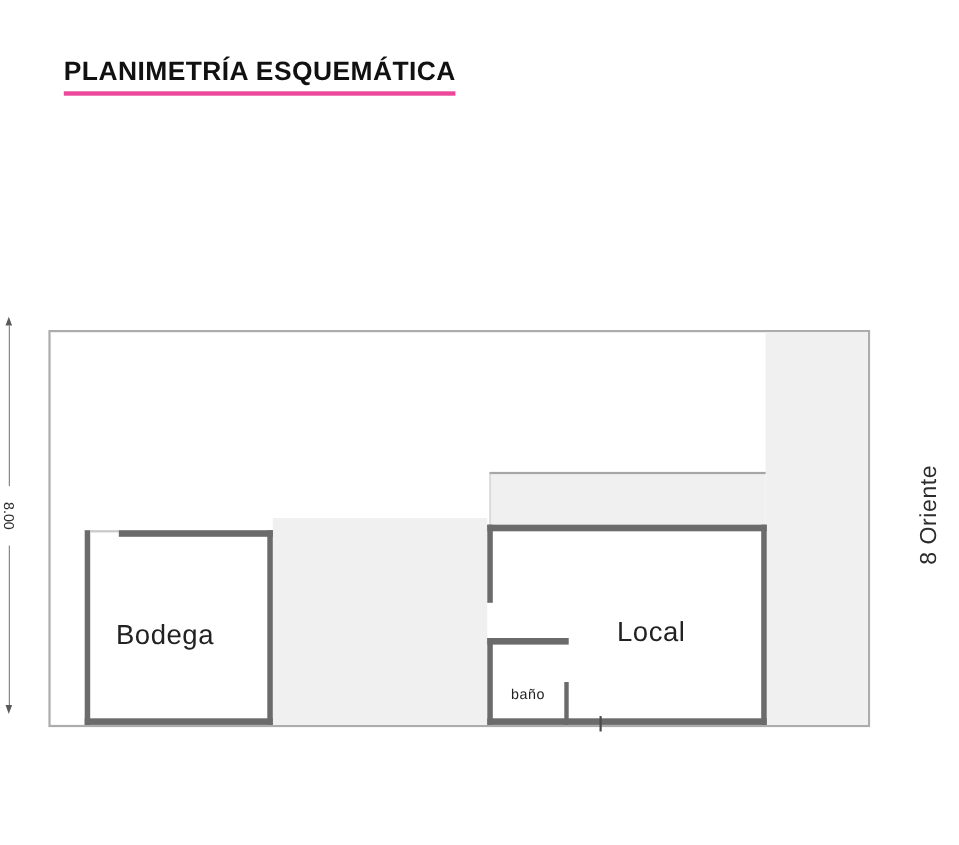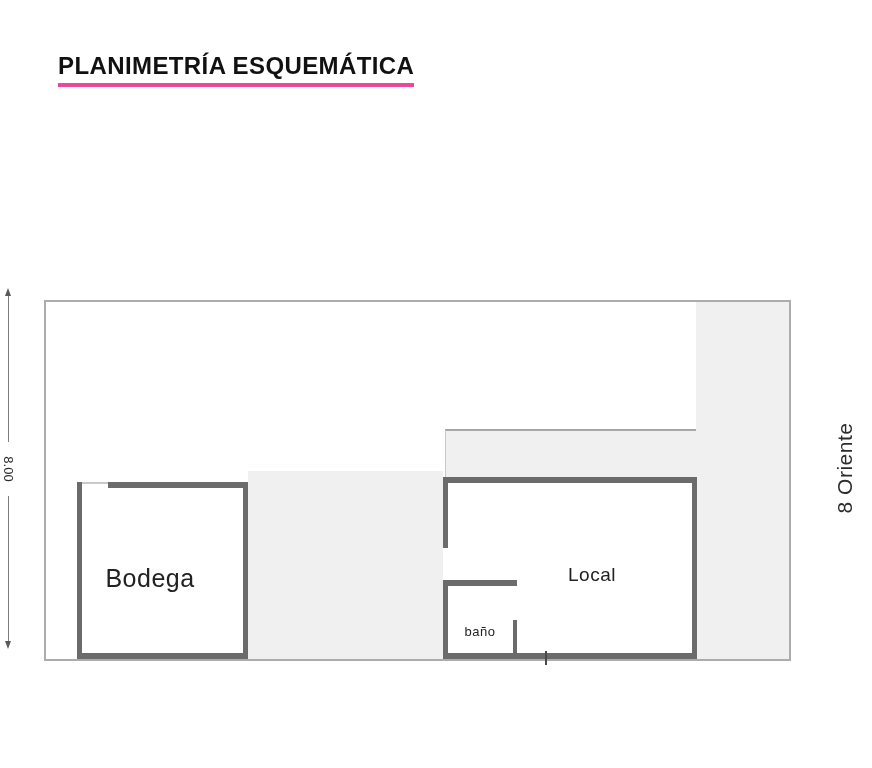--- a/index.html
+++ b/index.html
@@ -72,21 +72,21 @@
 
   
   .lw-top{left:397px;top:175px;width:254px;height:6px;}
   .lw-right{left:646px;top:175px;width:5px;height:182px;}
   .lw-bottom{left:397px;top:351px;width:254px;height:6px;}
   .lw-left-up{left:397px;top:175px;width:5px;height:71px;}
   .lw-left-low{left:397px;top:278px;width:5px;height:79px;}
   .bn-top{left:397px;top:278px;width:74px;height:6px;}
   .bn-stub{left:467px;top:318px;width:4px;height:39px;}
   .lw-tick{left:499px;top:349px;width:2px;height:14px;background:#4a4a4a;}
-  .lbl-local{left:546px;top:273px;font-size:19px;text-align:right;}
+  .lbl-local{left:546px;top:273px;font-size:25px;text-align:right;}
   .lbl-bano{left:434px;top:329px;font-size:13px;}
 
   
   .street{
     position:absolute;left:845px;top:468px;
     transform:translate(-50%,-50%) rotate(-90deg);
     font-size:21px;color:#2c2c2c;white-space:nowrap;letter-spacing:.5px;
   }
 </style>
 </head>

